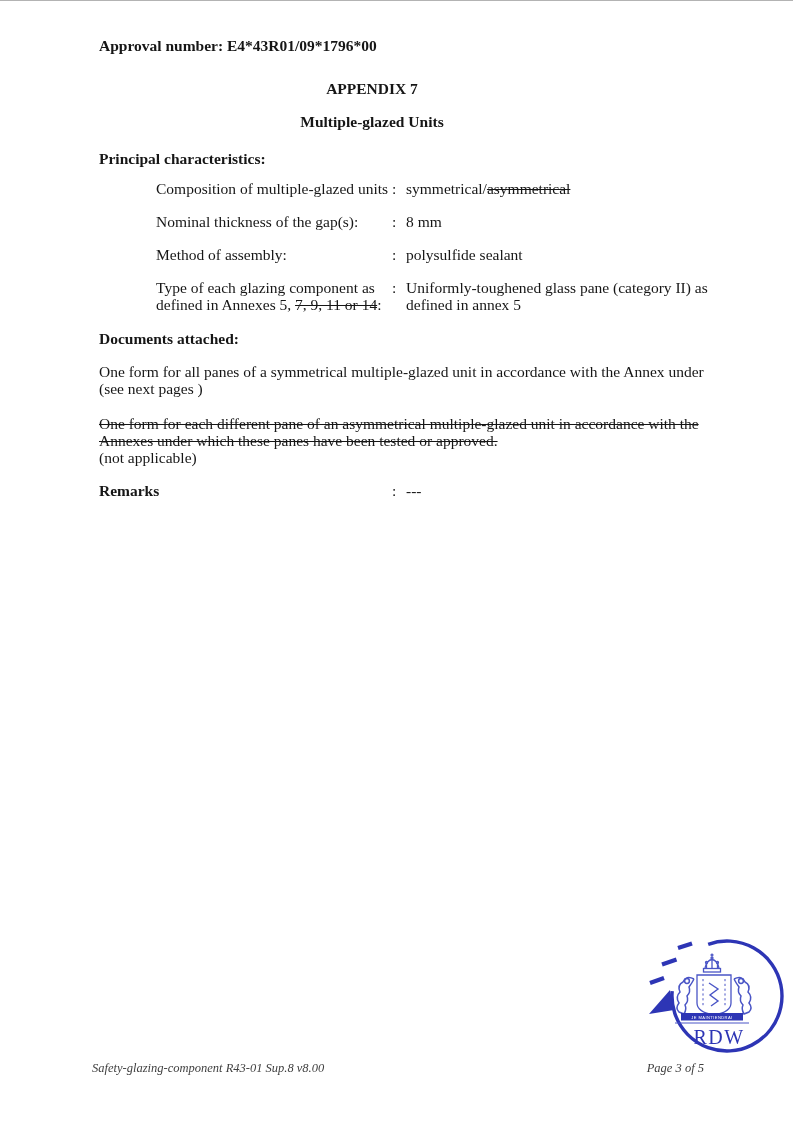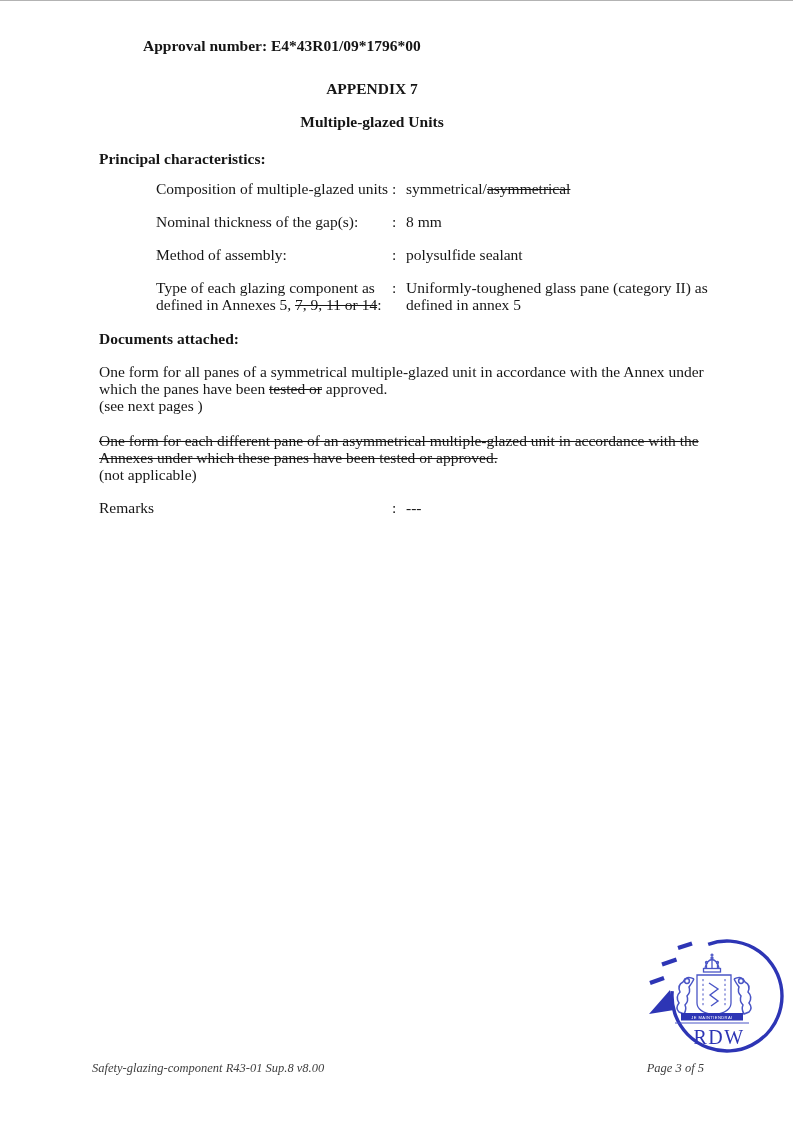--- a/index.html
+++ b/index.html
@@ -4,24 +4,24 @@
 <style>
   :root { --logo-color: #2d35b5; --logo-light: #4a55c6; }
   html,body { margin:0; padding:0; background:#ffffff; }
   .page {
     position:relative; width:793px; height:1122px; background:#ffffff;
     border-top:1px solid #b3b3b3; box-sizing:border-box; overflow:hidden;
     font-family:"Liberation Serif","DejaVu Serif",serif;
     font-size:15.5px; line-height:17px; color:#161616;
   }
   .content { position:absolute; left:99px; top:0; width:606px; padding-top:36px; }
-  .bold { font-weight:normal; }
+  .bold { font-weight:bold; }
   .struck { text-decoration:line-through; }
   .center-block { margin-left:-99px; width:744px; text-align:center; }
-  .approval { font-weight:bold;margin-left:44px; }
+  .approval { font-weight:bold; }
   .appendix-title { margin-top:26px; font-weight:bold; }
   .doc-subtitle { margin-top:16px; font-weight:bold; }
   .note-line { margin-top:16px; white-space:nowrap; }
   .section-heading { font-weight:bold; }
   .principal-heading { margin-top:20px; }
   .crow { display:grid; grid-template-columns:57px 236px 14px auto; margin-top:16px; }
   .crow.first { margin-top:13px; }
   .crow .lbl div, .crow .val div { white-space:nowrap; }
   .rrow { display:grid; grid-template-columns:293px 14px auto; margin-top:16px; }
   .documents-heading { margin-top:17px; }
@@ -94,21 +94,20 @@
       <div class="val">
         <div>Uniformly-toughened glass pane (category II) as</div>
         <div>defined in annex 5</div>
       </div>
     </div>
 
     <div class="section-heading documents-heading">Documents attached:</div>
 
     <div class="para">
       <div>One form for all panes of a symmetrical multiple-glazed unit in accordance with the Annex under</div>
-      <div><span>which the panes have been </span><span class="struck">tested or</span><span> approved.</span></div>
       <div>(see next pages )</div>
     </div>
 
     <div class="para struck-para">
       <div class="struck">One form for each different pane of an asymmetrical multiple-glazed unit in accordance with the</div>
       <div class="struck">Annexes under which these panes have been tested or approved.</div>
       <div>(not applicable)</div>
     </div>
 
     <div class="rrow">

